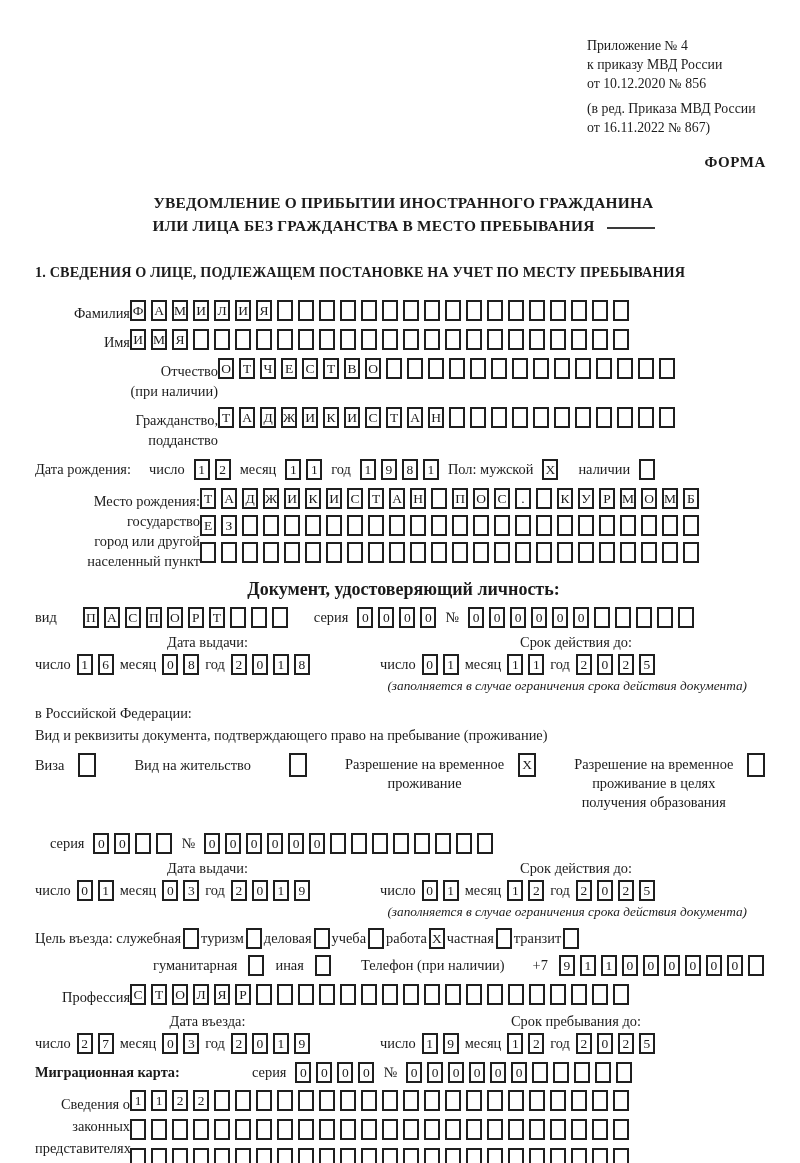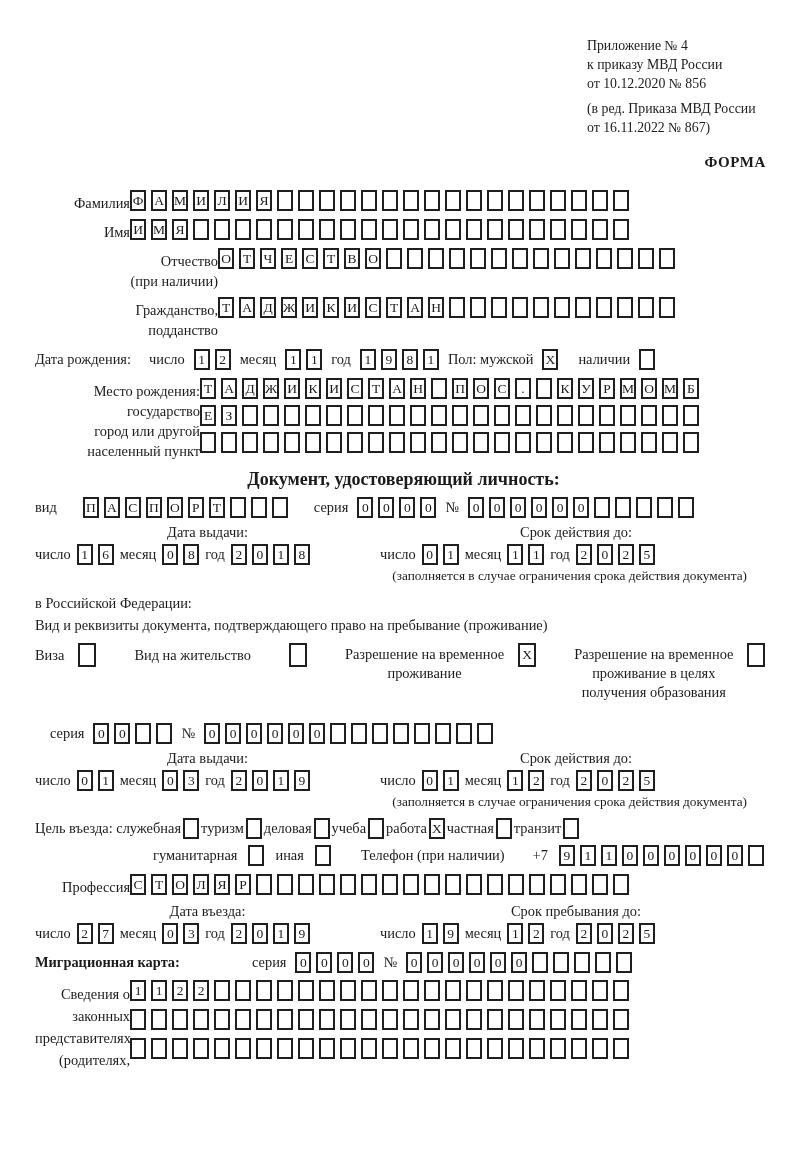--- a/index.html
+++ b/index.html
@@ -41,21 +41,21 @@
 
   .center-bold { text-align:center; font-weight:bold; font-size:18px; margin:8px 0 7px; }
 
   
   .dualhdr { display:flex; margin-top:4px; }
   .dh-left { width:345px; text-align:center; }
   .dh-right { flex:1; text-align:center; }
   .dualrow { display:flex; align-items:center; margin-top:3px; }
   .grp { display:flex; align-items:center; gap:6px; }
   .grp-left { width:345px; }
-  .note { font-size:13.3px; text-align:right; margin:3px 25px 8px 0; }
+  .note { font-size:13.3px; text-align:right; margin:3px 25px 8px 0;font-style:italic; }
 
   .intro { line-height:22px; margin-top:4px; }
 
   .cbx-row { display:flex; align-items:flex-start; gap:14px; margin-top:6px; margin-bottom:21px; }
   .cbx-row .cell { margin-top:1px; width:18px; height:24px; }
   .cb-multiline { text-align:center; line-height:19px; }
   .cbx-row .flabel { padding-top:3px; }
 
   .indent118 { margin-left:118px; }
   .indent15 { margin-left:15px; }
@@ -69,21 +69,26 @@
     <div>Приложение № 4</div>
     <div>к приказу МВД России</div>
     <div>от 10.12.2020 № 856</div>
     <div class="hdr-block2">
       <div>(в ред. Приказа МВД России</div>
       <div>от 16.11.2022 № 867)</div>
     </div>
   </div>
   <div class="forma">ФОРМА</div>
 
-
+  <div class="title">
+    <div>УВЕДОМЛЕНИЕ О ПРИБЫТИИ ИНОСТРАННОГО ГРАЖДАНИНА</div>
+    <div><span>ИЛИ ЛИЦА БЕЗ ГРАЖДАНСТВА В МЕСТО ПРЕБЫВАНИЯ</span><span class="blank-line"></span></div>
+  </div>
+
+  <div class="sect">1. СВЕДЕНИЯ О ЛИЦЕ, ПОДЛЕЖАЩЕМ ПОСТАНОВКЕ НА УЧЕТ ПО МЕСТУ ПРЕБЫВАНИЯ</div>
 
   <div class="form">
 
     <div class="frow">
       <div class="flabel w95">Фамилия</div>
       <div class="cells">
           <span class="cell">Ф</span>
           <span class="cell">А</span>
           <span class="cell">М</span>
           <span class="cell">И</span>

